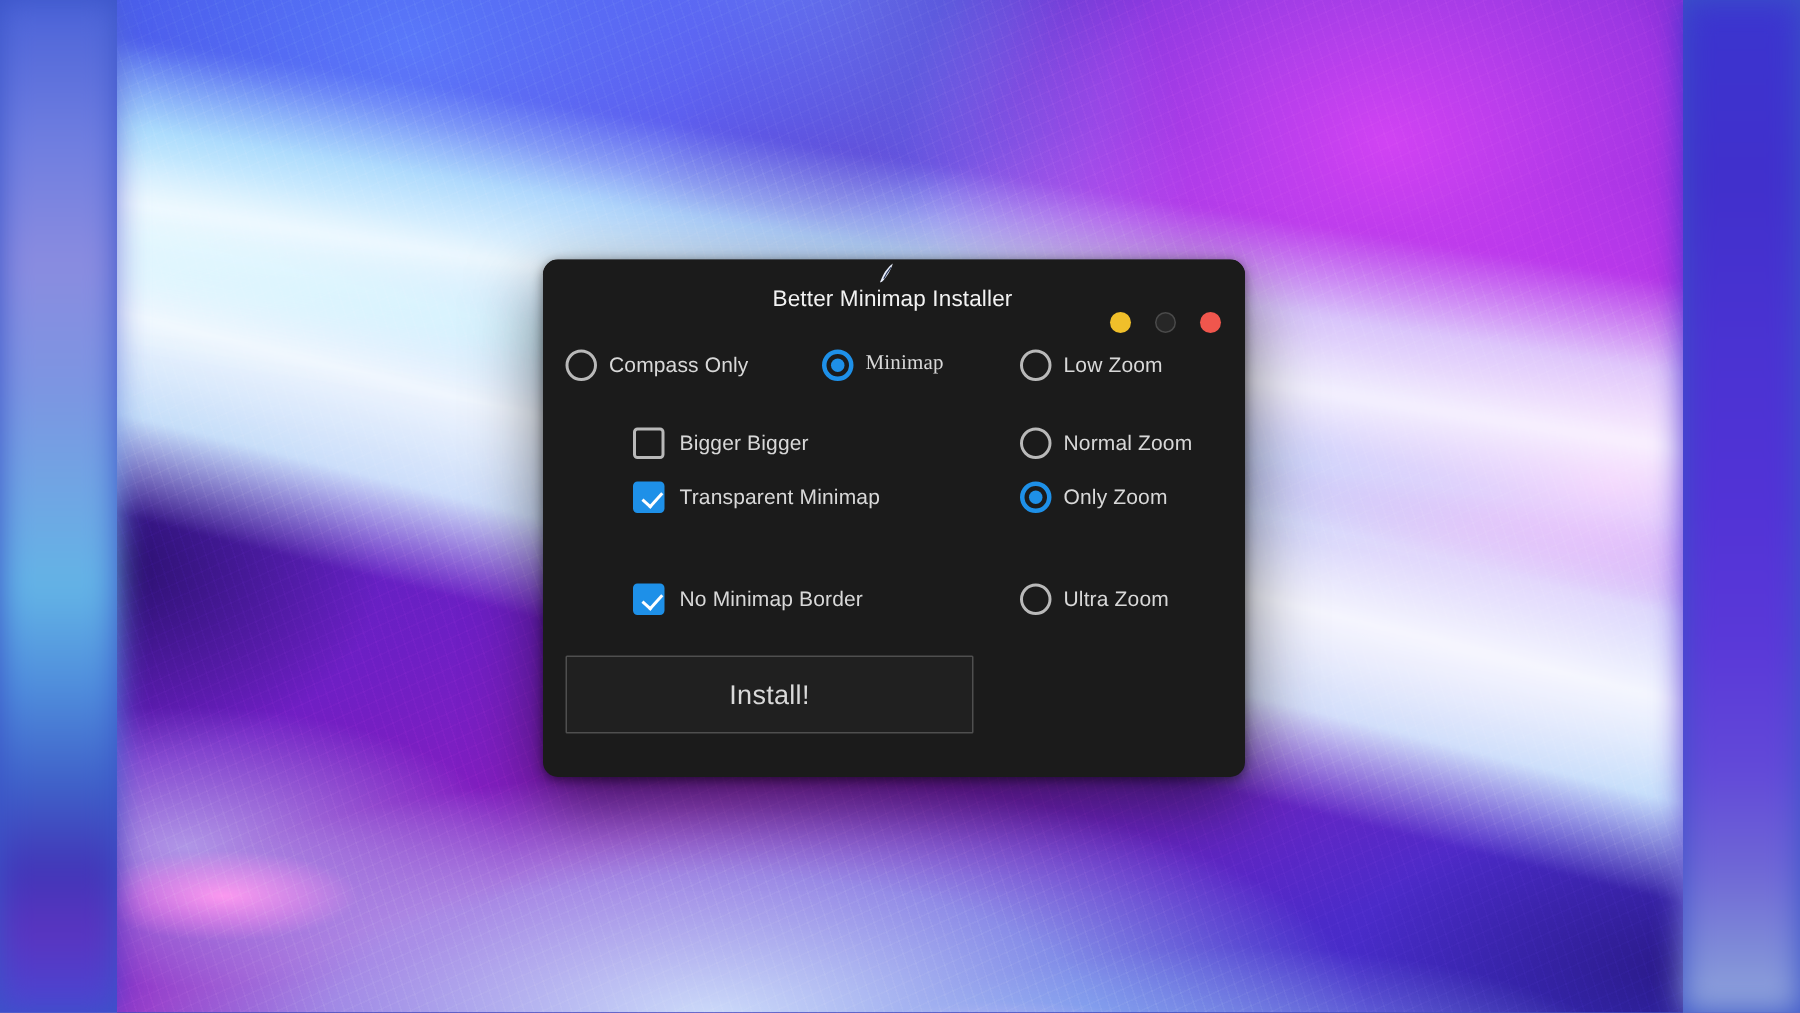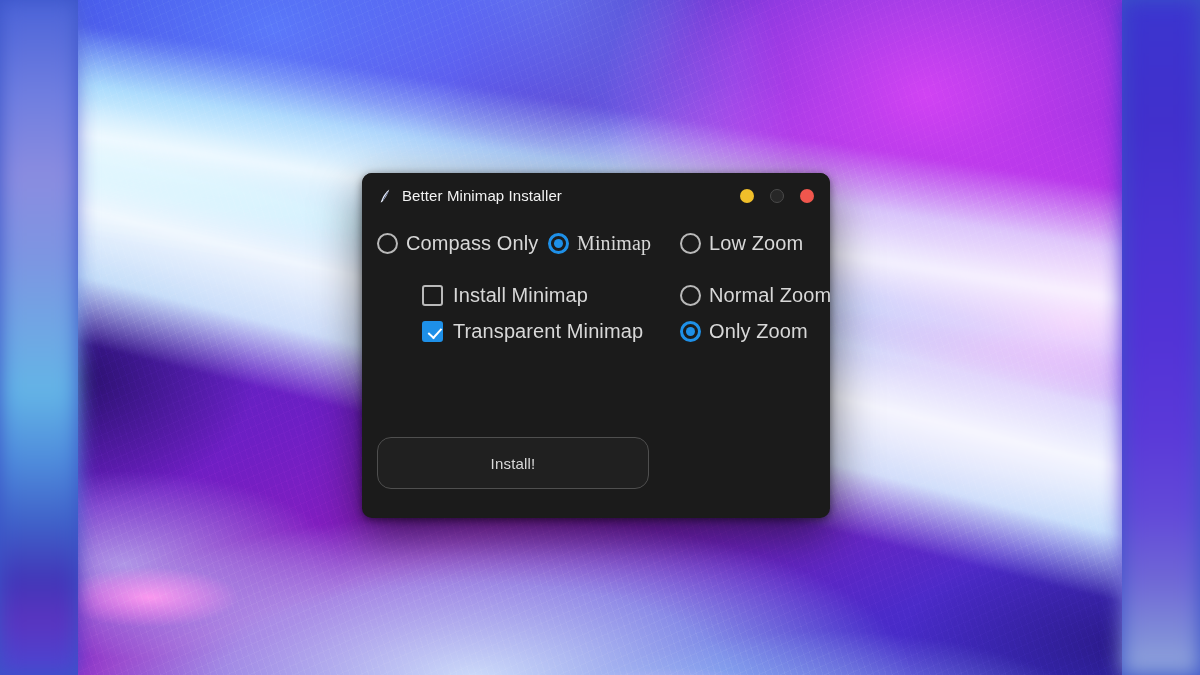--- a/index.html
+++ b/index.html
@@ -127,20 +127,21 @@
     overflow: hidden;
   }
 
   .titlebar {
     position: relative;
     height: 45px;
     display: flex;
     align-items: center;
     padding: 0 16px 0 14px;
     background: #1b1b1b;
+    flex-direction: column;
   }
   .app-icon {
     width: 18px; height: 18px;
     margin-right: 8px;
     flex: none;
     display: flex; align-items: center; justify-content: center;
   }
   .title-text {
     color: #f2f2f2;
     font-size: 15px;
@@ -178,21 +179,21 @@
   .row4 { top: 164px; }
 
   .cell { display: flex; align-items: center; position: absolute; }
   .cell-a { left: 15px; }
   .cell-b { left: 186px; font-family: Liberation Serif, serif; }
   .cell-c { left: 318px; }
   .cell-check { left: 60px; }
 
   .opt-label {
     color: #d8d8d8;
-    font-size: 20px;
+    font-size: 14px;
     white-space: nowrap;
     letter-spacing: .1px;
   }
 
   
   .radio {
     width: 21px; height: 21px;
     border-radius: 50%;
     border: 2.2px solid #b9b9b9;
     margin-right: 8px;
@@ -243,23 +244,23 @@
     position: absolute;
     left: 15px; right: 15px;
     top: 219px;
     height: 52px;
     display: flex;
     gap: 28px;
   }
   .btn {
     background: #202020;
     border: 1px solid #4f4f4f;
-    border-radius: 14px;
+    border-radius: 1px;
     color: #d9d9d9;
-    font-size: 15px;
+    font-size: 18px;
     font-family: "Liberation Sans", sans-serif;
     display: flex;
     align-items: center;
     justify-content: center;
     cursor: pointer;
     letter-spacing: .2px;
   }
   .btn-install { flex: 0 0 272px; }
   .btn-remove  { flex: 0 0 138px; }
 </style>
@@ -315,39 +316,49 @@
         </div>
         <div class="cell cell-c">
           <span class="radio"></span>
           <span class="opt-label">Low Zoom</span>
         </div>
       </div>
 
       <div class="opt-row row2">
         <div class="cell cell-check">
           <span class="checkbox"></span>
-          <span class="opt-label">Install  Minimap</span>
+          <span class="opt-label">Bigger  Bigger</span>
         </div>
         <div class="cell cell-c">
           <span class="radio"></span>
           <span class="opt-label">Normal Zoom</span>
         </div>
       </div>
 
       <div class="opt-row row3">
         <div class="cell cell-check">
           <span class="checkbox on"></span>
           <span class="opt-label">Transparent Minimap</span>
         </div>
         <div class="cell cell-c">
           <span class="radio on"></span>
           <span class="opt-label">Only Zoom</span>
         </div>
       </div>
 
+      <div class="opt-row row4">
+        <div class="cell cell-check">
+          <span class="checkbox on"></span>
+          <span class="opt-label">No  Minimap  Border</span>
+        </div>
+        <div class="cell cell-c">
+          <span class="radio"></span>
+          <span class="opt-label">Ultra Zoom</span>
+        </div>
+      </div>
 
       <div class="actions">
         <button class="btn btn-install">Install!</button>
       </div>
 
     </div>
   </div>
 </div>
 
 </body></html>

